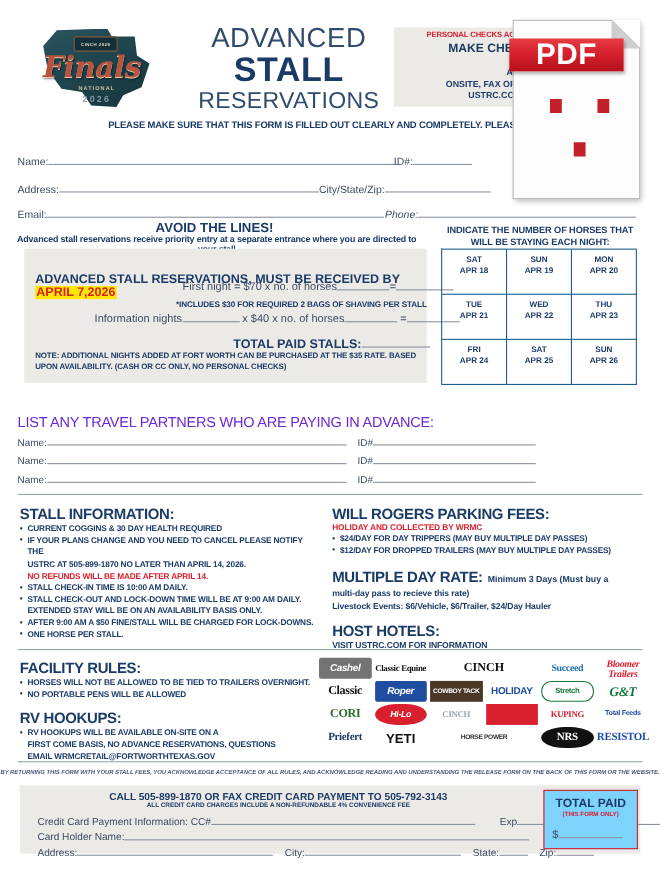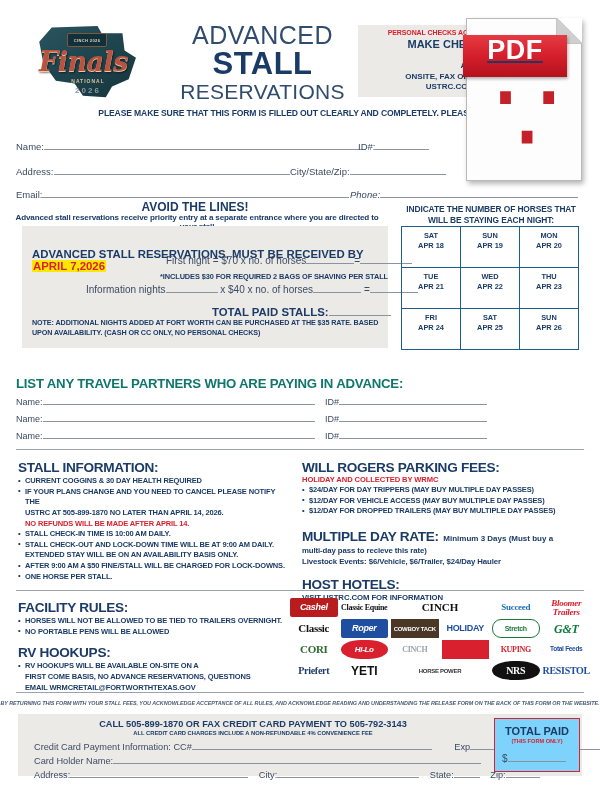--- a/index.html
+++ b/index.html
@@ -68,24 +68,24 @@
     position: absolute; left: 466px; top: 18px; width: 116px; height: 163px;
     background: #fdfdfd; border: 1px solid #b9b9b9;
     box-shadow: 2px 3px 5px rgba(0,0,0,.28);
   }
   #pdf-fold {
     position: absolute; right: -1px; top: -1px; width: 26px; height: 26px;
     background: linear-gradient(225deg,#ffffff 0 50%, #cfcfcf 50% 100%);
     border-left: 1px solid #c4c4c4; border-bottom: 1px solid #c4c4c4;
   }
   #pdf-banner {
-    position: absolute; left: -4px; top: 16px; width: 104px; height: 42px;
+    position: absolute; left: -4px; top: 16px; width: 104px; height: 30px;
     background: linear-gradient(180deg,#e63b42 0%,#d31e2b 52%,#b3121d 100%);
     box-shadow: 1px 2px 3px rgba(0,0,0,.3);
-    display: flex; align-items: flex-start; justify-content: center; text-decoration: underline;
+    display: flex; align-items: flex-end; justify-content: center;
   }
   #pdf-banner span {
     color: #fff; font-size: 27px; font-weight: 700; letter-spacing: .5px;
     font-family: "Liberation Sans", sans-serif;
   }
   #pdf-glyph {
     position: absolute; left: 16px; top: 54px; width: 88px; height: 100px;
     color: #c32029; font-family: "Liberation Serif", serif;
     font-size: 104px; line-height: 92px; text-align: center; font-weight: 400;
   }
@@ -136,21 +136,21 @@
   }
   .cal-cell {
     border-right: 1.4px solid #1b5e8f; border-bottom: 1.4px solid #1b5e8f;
     padding-top: 4px; text-align: center;
     font-size: 7.4px; font-weight: 700; color: #1b3b67; line-height: 1.35;
   }
 
   
   #tp-title {
     position: absolute; left: 16px; top: 376px;
-    font-size: 13.2px; font-weight: 700; color: #0f766e; letter-spacing: -.2px;
+    font-size: 13.2px; font-weight: 400; color: #6d28d9; letter-spacing: -.2px;
   }
   .tp-row { position: absolute; left: 16px; font-size: 9px; color: #3b4b62; white-space: nowrap; }
 
   .hrule { position: absolute; height: 1px; background: #9aa3ae; }
 
   
   .sec-head { font-size: 13.6px; font-weight: 700; color: #1b3b67; letter-spacing: -.3px; }
   .sec-sub-red { font-size: 7.6px; font-weight: 700; color: #d8202f; letter-spacing: -.1px; }
   .bullets { list-style: none; margin-top: 1px; }
   .bullets li {
@@ -177,21 +177,21 @@
     display: grid; grid-template-columns: repeat(6, 1fr); grid-template-rows: repeat(4, 1fr);
     gap: 2px 3px; align-items: center; justify-items: center;
   }
   .spn {
     width: 100%; height: 100%;
     display: flex; align-items: center; justify-content: center;
     font-size: 7px; font-weight: 700; text-align: center; line-height: 1;
     overflow: hidden; letter-spacing: -.3px;
   }
   .spn.wide2 { grid-column: span 2; }
-  .s-cashel { background: #b91c1c; color: #fff; border-radius: 2px; font-size: 9px; font-style: italic; }
+  .s-cashel { background: #737373; color: #fff; border-radius: 2px; font-size: 9px; font-style: italic; }
   .s-classicequine { color: #111; font-family: "Liberation Serif", serif; font-size: 8px; }
   .s-cinch { color: #111; font-family: "Liberation Serif", serif; font-weight: 700; font-size: 11px; letter-spacing: 0; }
   .s-succeed { color: #1b6fb5; font-family: "Liberation Serif", serif; font-size: 9px; }
   .s-bloomer { color: #d8202f; font-family: "Liberation Serif", serif; font-style: italic; font-size: 9px; }
   .s-classic { color: #111; font-family: "Liberation Serif", serif; font-size: 11px; }
   .s-roper { background: #1f4ea1; color: #fff; border-radius: 2px; font-size: 9px; font-style: italic; }
   .s-cowboytack { background: #4a3726; color: #fff; font-size: 6px; }
   .s-holiday { color: #1f4ea1; font-size: 9px; }
   .s-stretch { background: #fff; color: #1b7a3a; border: 1px solid #1b7a3a; border-radius: 9px; font-size: 7px; }
   .s-gt { color: #0f7a3d; font-family: "Liberation Serif", serif; font-style: italic; font-size: 12px; }
@@ -383,21 +383,20 @@
       <li>AFTER 9:00 AM A $50 FINE/STALL WILL BE CHARGED FOR LOCK-DOWNS.</li>
       <li>ONE HORSE PER STALL.</li>
     </ul>
   </div>
 
   <div id="col-right">
     <div class="sec-head">WILL ROGERS PARKING FEES:</div>
     <div class="sec-sub-red">HOLIDAY AND COLLECTED BY WRMC</div>
     <ul class="bullets">
       <li>$24/DAY FOR DAY TRIPPERS (MAY BUY MULTIPLE DAY PASSES)</li>
-      <li>$12/DAY FOR VEHICLE ACCESS (MAY BUY MULTIPLE DAY PASSES)</li>
       <li>$12/DAY FOR DROPPED TRAILERS (MAY BUY MULTIPLE DAY PASSES)</li>
     </ul>
 
     <div style="margin-top:10px;">
       <span class="subhead-inline">MULTIPLE DAY RATE:</span>
       <span class="inline-note">Minimum 3 Days (Must buy a</span>
       <div class="plain-small">multi-day pass to recieve this rate)</div>
       <div class="plain-small">Livestock Events: $6/Vehicle, $6/Trailer, $24/Day Hauler</div>
     </div>
 

